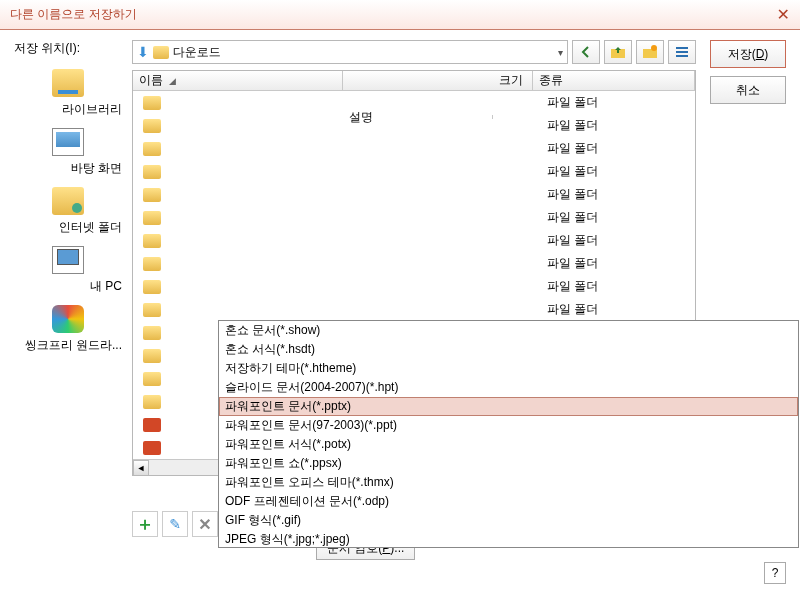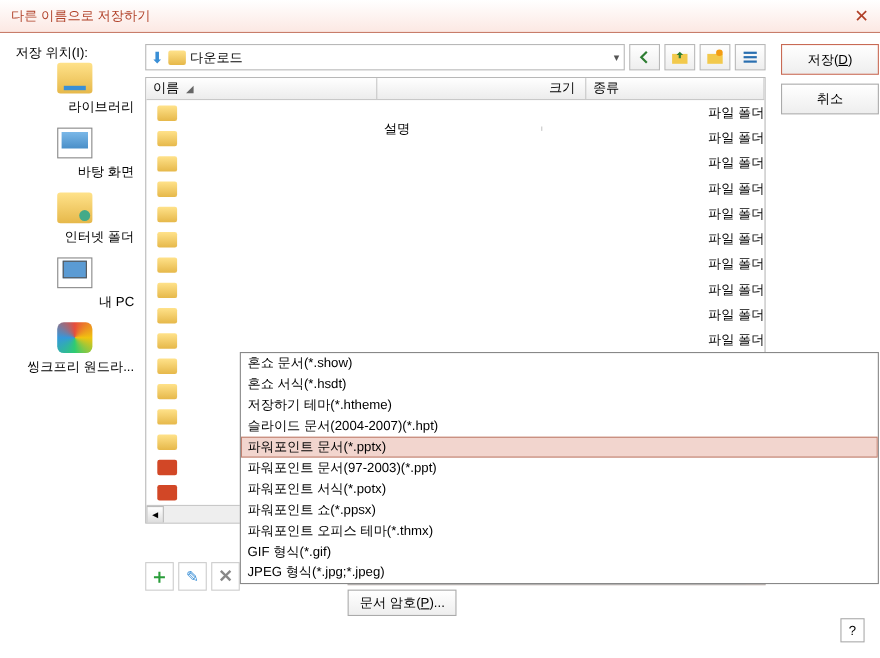--- a/index.html
+++ b/index.html
@@ -5,21 +5,21 @@
 * { box-sizing: border-box; margin: 0; padding: 0; font-family: "Malgun Gothic", sans-serif; font-size: 12px; }
 body { background: #fff; width: 800px; height: 598px; overflow: hidden; position: relative; }
 
 .titlebar { height: 30px; border-bottom: 1px solid #c87d6a; background: linear-gradient(#fff,#fce8e3); display: flex; align-items: center; padding: 0 10px; }
 .titlebar .title { color: #b04028; font-weight: normal; flex: 1; }
 .titlebar .close { color: #b04028; font-size: 16px; cursor: pointer; }
 
 .body { display: flex; padding: 10px 14px 0; gap: 10px; }
 
 .left-col { width: 108px; }
-.save-loc-label { }
+.save-loc-label { margin-bottom: 12px; }
 .places { width: 108px; }
 .place { text-align: right; margin-bottom: 10px; }
 .place .picon { width: 32px; height: 28px; margin: 0 auto 4px; }
 .picon.lib { background: linear-gradient(#ffe28a,#e6b84a); border-radius: 3px; position: relative; }
 .picon.lib::after { content:""; position:absolute; bottom:3px; left:6px; width:20px; height:4px; background:#3a8fd6; }
 .picon.desk { background:#fff; border:1px solid #888; position:relative; }
 .picon.desk::after { content:""; position:absolute; top:3px; left:3px; right:3px; bottom:8px; background:linear-gradient(#7ab8e8,#4a8fc8); }
 .picon.pc { background:#fff; border:1px solid #888; }
 .picon.pc::before { content:""; display:block; margin:2px auto; width:20px; height:14px; background:#5a9bd4; border:1px solid #555; }
 .picon.net { background:linear-gradient(#ffe28a,#e6b84a); border-radius:3px; position:relative; }
@@ -44,21 +44,21 @@
 .col-type { flex: 1; }
 .sort-ind { font-size: 9px; color:#666; }
 
 .rows { overflow: hidden; flex: 1; position: relative; }
 .row { display: flex; align-items: center; height: 23px; }
 .row .ficon { width:18px; height:14px; background:linear-gradient(#ffe28a,#e6b84a); border-radius:2px; margin:0 6px 0 10px; flex-shrink:0; }
 .row.ppt .ficon { background:#d24726; border-radius:2px; position:relative; }
 .row .namecell { width: 190px; }
 .row .desccell { width: 150px; }
 .row .sizecell { width: 40px; }
-.row .typecell { flex: 1; text-align: right; }
+.row .typecell { flex: 1; }
 
 .dropdown-popup { position: absolute; left: 218px; right: 1px; top: 320px; background: #fff; border: 1px solid #888; max-height: 228px; overflow: hidden; z-index: 20; }
 .dropdown-popup .opt { padding: 1px 6px; white-space: nowrap; cursor: pointer; }
 .dropdown-popup .opt.sel { background: #f2d5ce; border: 1px solid #c08070; padding: 0 5px; }
 
 .scroll-h { height: 16px; background: #eee; border-top:1px solid #c8c8c8; display:flex; }
 .scroll-h .arr { width:16px; height:16px; background:linear-gradient(#fff,#ddd); border:1px solid #bbb; display:flex; align-items:center; justify-content:center; font-size:9px; }
 .scroll-h .track { flex:1; }
 
 .bottom-rows { margin-top: 8px; display:flex; align-items:center; gap: 6px; }
@@ -72,21 +72,21 @@
 .form-row { display:flex; align-items:center; margin-bottom:4px; gap:6px; }
 .form-row label { width: 86px; text-align:left; }
 .form-row .combo { flex:1; height:22px; border:1px solid #aaa; display:flex; align-items:center; padding:0 4px; background:#fff; position:relative; }
 .form-row .combo .dd { position:absolute; right:0; top:0; bottom:0; width:18px; background:linear-gradient(#fff,#e0e0e0); border-left:1px solid #aaa; display:flex; align-items:center; justify-content:center; font-size:9px; }
 .combo.hl { background:#f2d5ce; }
 .combo.hl .dd { background:#e4b8aa; }
 
 .encrypt-btn { height:24px; border:1px solid #aaa; background:linear-gradient(#fff,#eee); padding: 0 10px; margin-left: 92px; cursor:pointer; }
 
 .right-col { width: 80px; padding-left: 4px; }
-.right-col button { width: 89px; height: 28px; margin-bottom: 8px; border:1px solid #aaa; background:linear-gradient(#fff,#eee); cursor:pointer; }
+.right-col button { width: 76px; height: 28px; margin-bottom: 8px; border:1px solid #aaa; background:linear-gradient(#fff,#eee); cursor:pointer; }
 .right-col button.primary { border:1px solid #c86a54; color:#000; }
 
 .help-btn { position:absolute; right:14px; bottom:14px; width:22px; height:22px; border:1px solid #aaa; background:#fff; display:flex; align-items:center; justify-content:center; cursor:pointer; }
 
 u { text-decoration: underline; }
 </style>
 </head>
 <body>
 
 <div class="titlebar">
@@ -329,17 +329,18 @@
 <div class="dropdown-popup" id="fmt-popup">
     <div class="opt">혼쇼 문서(*.show)</div>
     <div class="opt">혼쇼 서식(*.hsdt)</div>
     <div class="opt">저장하기 테마(*.htheme)</div>
     <div class="opt">슬라이드 문서(2004-2007)(*.hpt)</div>
     <div class="opt sel">파워포인트 문서(*.pptx)</div>
     <div class="opt">파워포인트 문서(97-2003)(*.ppt)</div>
     <div class="opt">파워포인트 서식(*.potx)</div>
     <div class="opt">파워포인트 쇼(*.ppsx)</div>
     <div class="opt">파워포인트 오피스 테마(*.thmx)</div>
+    <div class="opt">ODF 프레젠테이션 문서(*.odp)</div>
     <div class="opt">GIF 형식(*.gif)</div>
     <div class="opt">JPEG 형식(*.jpg;*.jpeg)</div>
   </div>
 
 <div class="help-btn">?</div>
 
 </body></html>

